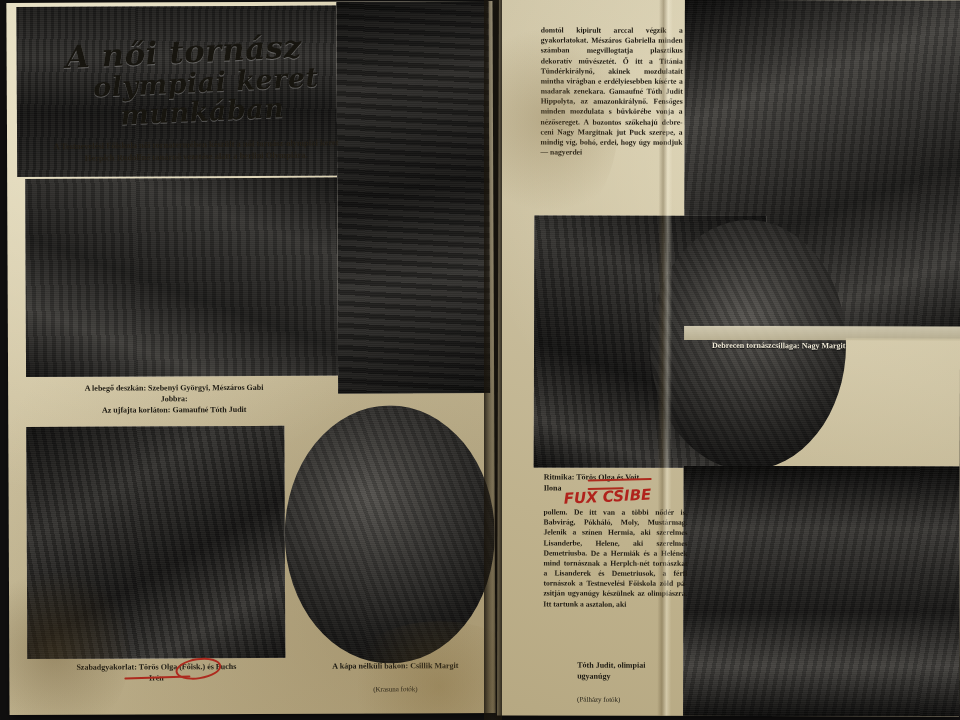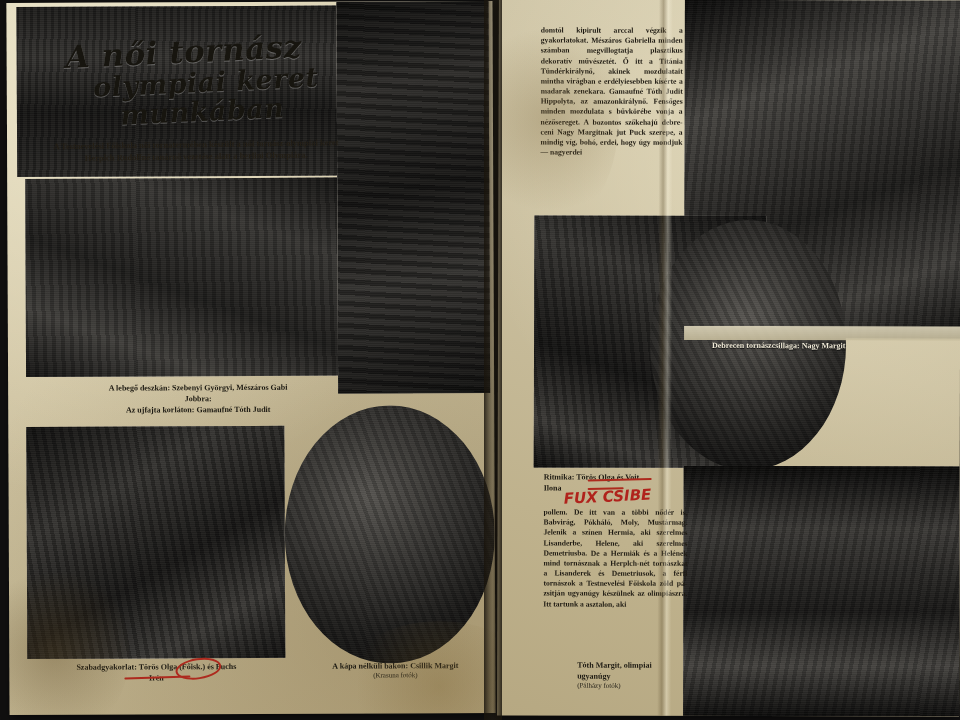--- a/index.html
+++ b/index.html
@@ -103,21 +103,21 @@
     line-height: 1.4;
     text-align: center;
     color: #1d1a12;
     font-weight: 700;
     font-family: "Liberation Serif", serif;
   }
   .caption.light {
     color: #efe9d6;
     text-shadow: 0 1px 1px rgba(0,0,0,.9);
   }
-  .caption .sub { font-weight: 400; font-size: 7px; }
+  .caption .sub { font-weight: 400; font-size: 7px; margin-top: 14px; }
 
   
   .redmark {
     position: absolute;
     color: #b0231c;
     font-family: "DejaVu Sans", sans-serif;
     font-weight: 700;
     pointer-events: none;
   }
   .red-underline {
@@ -194,21 +194,21 @@
                   repeating-linear-gradient(70deg, rgba(0,0,0,.18) 0 4px, rgba(255,255,255,.08) 4px 9px);"></div>
 
     <div class="title-block">
       <div class="title-line t1">A női tornász</div>
       <div class="title-line t2">olympiai keret</div>
       <div class="title-line t3">munkában</div>
     </div>
 
     <div class="lede">A Testnevelési Főiskola női tornatermében készült a női tornász-olympiai keret Herplch Rudolfné tanárnő vezetése alatt a berlini Olympiára.</div>
 
-    <div class="caption" style="left:37px; top:380px; width:306px;">
+    <div class="caption" style="left:13px; top:380px; width:306px;">
       <div>A lebegő deszkán: Szebenyi Györgyi, Mészáros Gabi</div>
       <div>Jobbra:</div>
       <div>Az ujfajta korláton: Gamaufné Tóth Judit</div>
     </div>
 
     <div class="caption" style="left:20px; top:659px; width:254px;">
       <div>Szabadgyakorlat: Törös Olga (Főisk.) és Fuchs</div>
       <div>Irén</div>
     </div>
     <div class="red-underline" style="left:115px; top:674px; width:66px;"></div>
@@ -254,21 +254,21 @@
 
     <div class="caption light" style="left:214px; top:340px; width:246px; text-align:left;">Debrecen tornászcsillaga: Nagy Margit</div>
     <div class="red-underline" style="left:90px; top:479px; width:64px;"></div>
     <div class="red-underline" style="left:90px; top:488px; width:36px;"></div>
 
     <div class="redmark" style="left:66px; top:488px; font-size:15px; font-style:italic; transform:rotate(-3deg);">FUX CSIBE</div>
 
     <div class="col-text" style="left:46px; top:508px; width:144px;">pollem. De itt van a többi nődér is, Babvirág, Pók­háló, Moly, Mustármag. Jelenik a színen Her­mia, aki szerelmes Lisan­der­be, Helene, aki szerel­mes Demetriusba. De a Hermiák és a Helének mind tornásznak a Her­plch-nét tornászkat a Lisanderek és Demetriusok, a férfi tornászok a Testnevelési Főiskola zöld pá­zsitján ugyanúgy készül­nek az olimpiászra. Itt tartunk a asztalon, aki</div>
 
     <div class="caption" style="left:80px; top:660px; width:130px; text-align:left;">
-      <div>Tóth Margit, olimpiai</div>
+      <div>Tóth Judit, olimpiai</div>
       <div>ugyanúgy</div>
       <div class="sub">(Pálházy fotók)</div>
     </div>
 
     <div style="position:absolute; left:186px; top:326px; width:276px; height:14px;
                 background:linear-gradient(180deg,#ded6bb,#c6bc9c); opacity:.9;"></div>
 
     <div class="crease" style="left:160px;"></div>
 
     <div class="stain" style="left:-20px; top:10px; width:140px; height:220px; background:radial-gradient(circle, rgba(110,88,45,.28), rgba(110,88,45,0) 70%);"></div>

